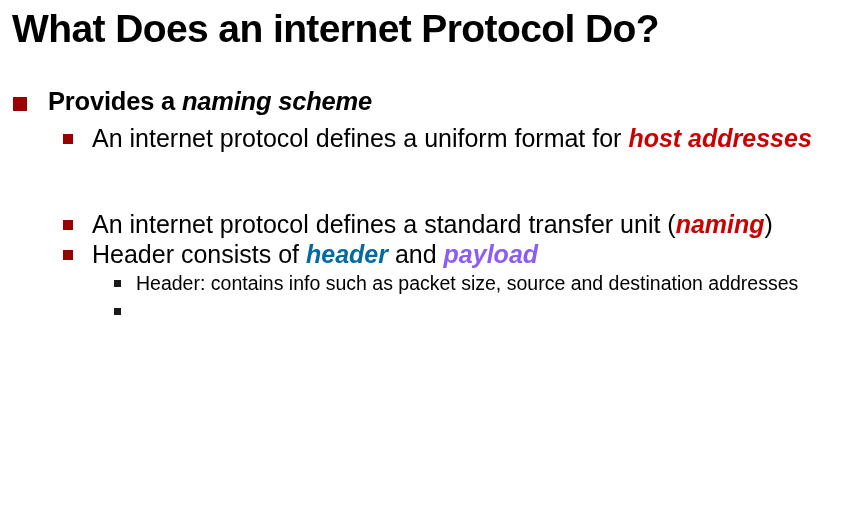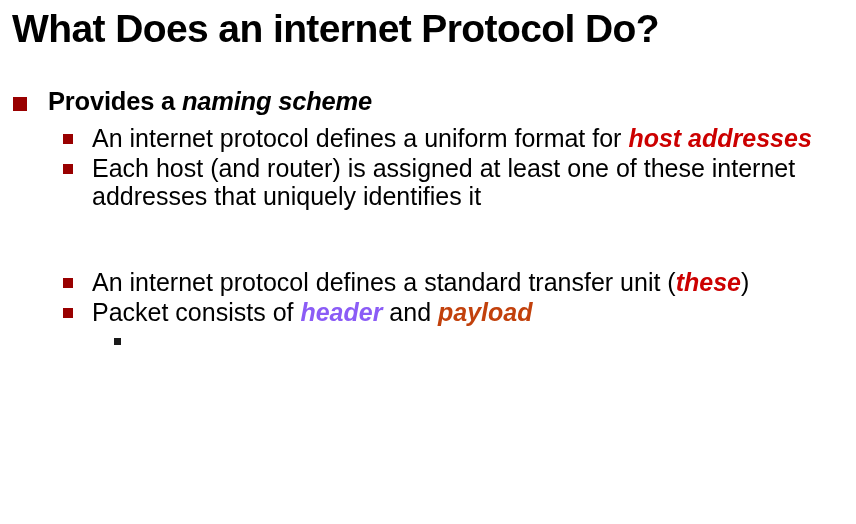--- a/index.html
+++ b/index.html
@@ -124,37 +124,34 @@
   <div class="body-area">
 
     <div class="lvl1">
       <span class="bullet-sq" style="background: rgb(153, 0, 0);"></span><span>Provides a </span><em>naming scheme</em>
     </div>
 
     <div class="lvl2">
       <span class="bullet-sq" style="background: rgb(153, 0, 0);"></span><span>An internet protocol defines a uniform format for </span><span class="hi" style="color: rgb(204, 0, 0);">host addresses</span><span></span>
     </div>
 
-    <div class="lvl2">
-      <span class="bullet-sq" style="background: rgb(153, 0, 0);"></span><span>Each host (and router) is assigned at least one of these internet addresses that uniquely identifies it</span>
-    </div>
 
     <div class="gap-block"></div>
 
 
     <div class="lvl2">
-      <span class="bullet-sq" style="background: rgb(153, 0, 0);"></span><span>An internet protocol defines a standard transfer unit (</span><span class="hi" style="color: rgb(204, 0, 0);">these</span><span>)</span>
+      <span class="bullet-sq" style="background: rgb(153, 0, 0);"></span><span>An internet protocol defines a standard transfer unit (</span><span class="hi" style="color: rgb(204, 0, 0);">naming</span><span>)</span>
     </div>
 
     <div class="lvl2">
-      <span class="bullet-sq" style="background: rgb(153, 0, 0);"></span><span>Packet consists of </span><span class="hi" style="color: #8b5cf6;">header</span><span> and </span><span class="hi" style="color: #c2410c;">payload</span>
+      <span class="bullet-sq" style="background: rgb(153, 0, 0);"></span><span>Header consists of </span><span class="hi" style="color: #0369a1;">header</span><span> and </span><span class="hi" style="color: #8b5cf6;">payload</span>
     </div>
 
     <div class="lvl3">
-      <span class="bullet-sq" style="background: rgb(26, 26, 26);"></span>
+      <span class="bullet-sq" style="background: rgb(26, 26, 26);"></span><span>Header: contains info such as packet size, source and destination addresses</span>
     </div>
 
     <div class="lvl3">
       <span class="bullet-sq" style="background: rgb(26, 26, 26);"></span>
     </div>
 
   </div>
 </div>
 
 </body></html>

